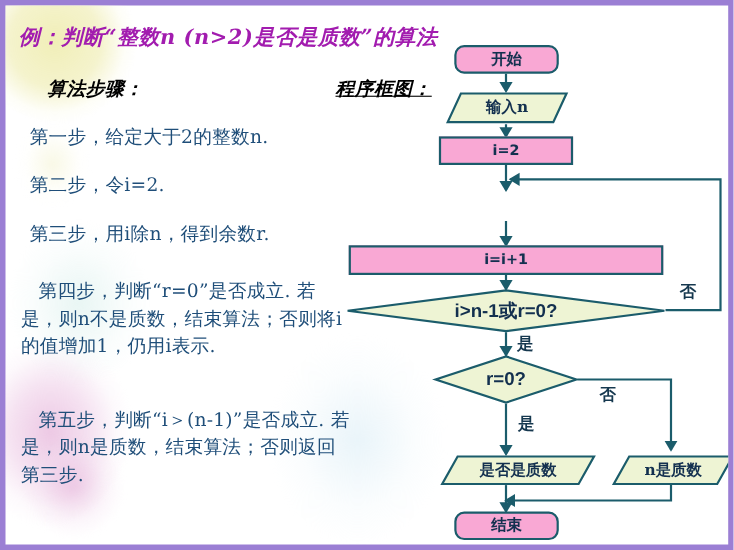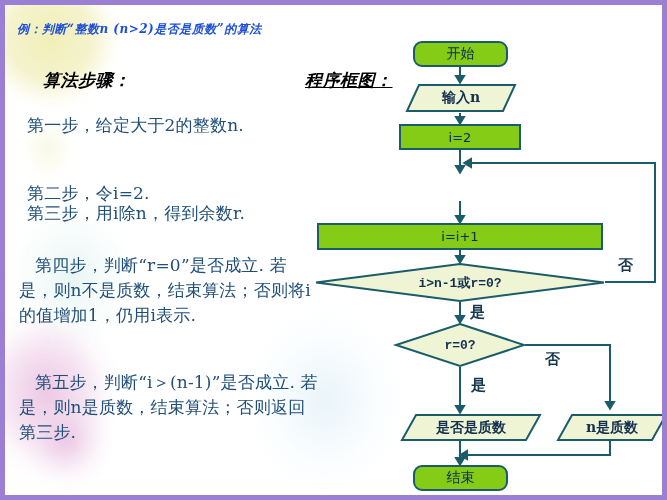--- a/index.html
+++ b/index.html
@@ -76,23 +76,23 @@
     border-radius: 50%;
     background: radial-gradient(closest-side, rgba(212,234,244,0.5) 0%, rgba(233,245,250,0.2) 65%, rgba(255,255,255,0) 100%);
     filter: blur(3px);
   }
 
   
   #title {
     position: absolute;
     left: 12px;
     top: 16px;
-    font-size: 12px;
-    font-weight: bold;
-    color: #1d4ed8;
+    font-size: 19px;
+    font-weight: bold;
+    color: #a21caf;
     white-space: nowrap;
     letter-spacing: 0.5px;
     font-family: "DejaVu Serif", serif;
     font-style: italic;
   }
   .red-head {
     position: absolute;
     font-size: 17px;
     font-weight: bold;
     color: #000000;
@@ -106,41 +106,41 @@
 
   .step {
     position: absolute;
     font-size: 17px;
     color: #1f4e79;
     font-family: "DejaVu Serif", serif;
     line-height: 1.48;
     letter-spacing: 0.2px;
   }
   #step1 { left: 22px; top: 108px; white-space: nowrap; }
-  #step2 { left: 22px; top: 152px; white-space: nowrap; margin-top: 24px; }
+  #step2 { left: 22px; top: 152px; white-space: nowrap; }
   #step3 { left: 22px; top: 196px; white-space: nowrap; }
   #step4 { left: 14px; top: 248px; width: 300px; text-indent: 16px; }
   #step5 { left: 14px; top: 365px; width: 300px; text-indent: 16px; }
 
   
   #flow {
     position: absolute;
     left: 0;
     top: 0;
     width: 657px;
     height: 490px;
   }
   .node {
     position: absolute;
     box-sizing: border-box;
-    background: #84cc16;
+    background: #f9a8d4;
     border: 2px solid #1b5c6b;
     color: #13304f;
     font-size: 13px;
-    font-weight: normal;
+    font-weight: bold;
     display: flex;
     align-items: center;
     justify-content: center;
     white-space: nowrap;
     font-family: "DejaVu Sans", sans-serif;
     text-shadow: 0 0 1px rgba(30,80,110,0.25);
   }
   .node.round { border-radius: 9px; }
   .node.cjk { font-family: "DejaVu Serif", serif; font-size: 14px; }
 
@@ -167,25 +167,25 @@
     box-sizing: border-box;
   }
   .dia-wrap svg { display: block; overflow: visible; }
   .dia-label {
     position: absolute;
     left: 0; top: 0;
     width: 100%; height: 100%;
     display: flex;
     align-items: center;
     justify-content: center;
-    font-size: 13px;
+    font-size: 17px;
     font-weight: bold;
     color: #13304f;
     white-space: nowrap;
-    font-family: Liberation Mono, monospace;
+    font-family: Liberation Sans, sans-serif;
   }
   .edge-label {
     position: absolute;
     font-size: 15px;
     font-weight: bold;
     color: #16384f;
     font-family: "DejaVu Serif", serif;
     white-space: nowrap;
   }
   #lines {

